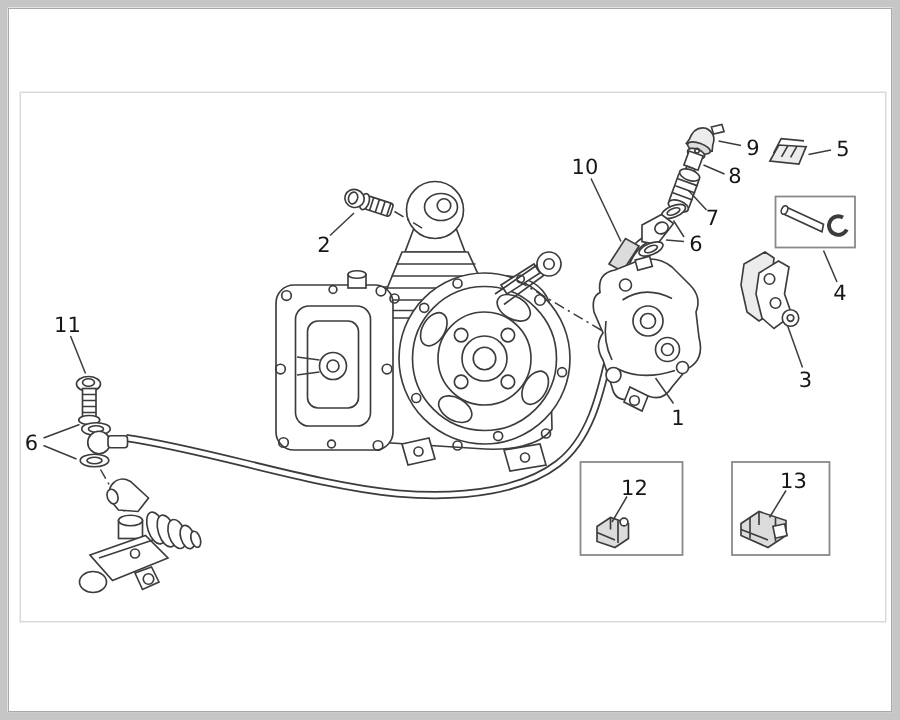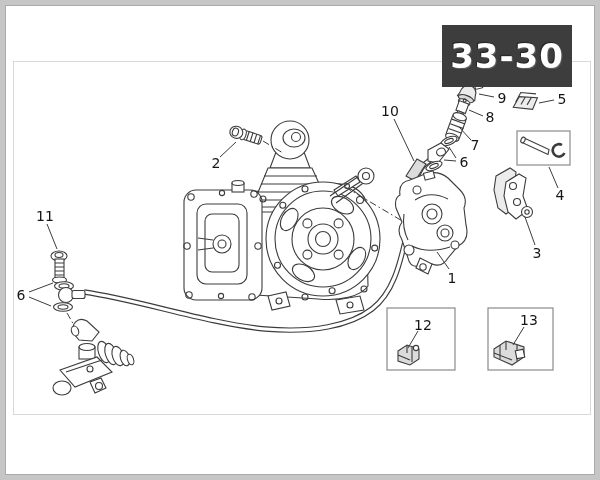--- a/index.html
+++ b/index.html
@@ -22,23 +22,20 @@
   .dash{stroke:#3c3c3c;stroke-width:1;fill:none;stroke-dasharray:7 3 1.5 3;}
   .callout{font-size:14px;fill:#161616;text-anchor:middle;}
   .boxed{stroke:#8a8a8a;stroke-width:1.2;fill:#fff;}
 </style>
 </head>
 <body>
 
 <div id="stage">
   <div id="inner-frame"></div>
   <div id="outer-frame"></div>
-  <div id="code-badge">
-    <span>33-30</span>
-  </div>
 
   <svg width="600" height="480" viewBox="0 0 600 480">
 
     <g>
       <path class="ln" style="stroke-width:5.4" d="M84,292 C140,300 205,323 265,329 C312,333 350,326 372,309 C393,293 400,264 406,237 C411,212 413,194 416,181 C418,172 422,165 430,160"></path>
       <path class="ln" style="stroke:#ffffff;stroke-width:3.1" d="M84,292 C140,300 205,323 265,329 C312,333 350,326 372,309 C393,293 400,264 406,237 C411,212 413,194 416,181 C418,172 422,165 430,160"></path>
       <polygon class="pt3" points="406,176 417,159 426,164 415,181"></polygon>
     </g>
 
     <g>

